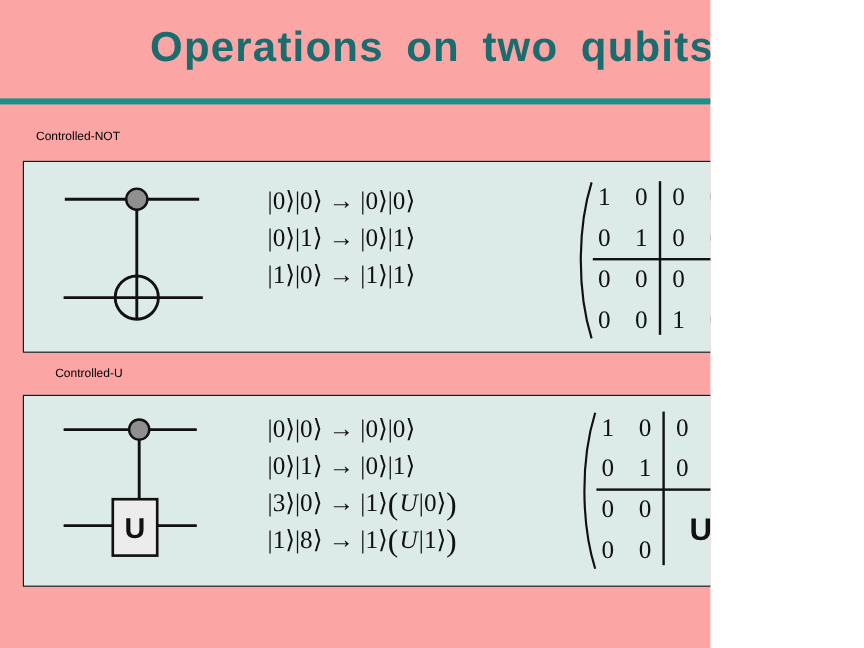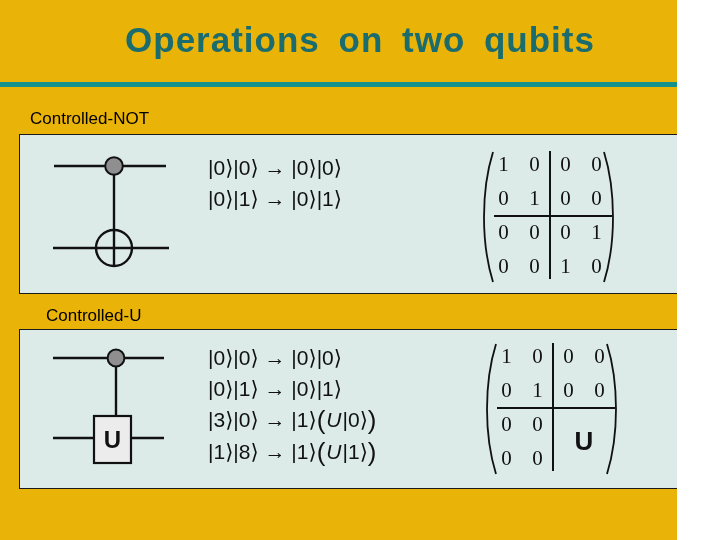--- a/index.html
+++ b/index.html
@@ -1,30 +1,30 @@
 <!DOCTYPE html>
 <html><head>
 <meta charset="utf-8">
 <style>
   html,body{margin:0;padding:0;background:#fff;}
-  .slide{position:relative;width:677px;height:540px;background:#eab308;overflow:hidden;
+  .slide{position:relative;width:592px;height:540px;background:#fca5a5;overflow:hidden;
          font-family:"Liberation Sans",sans-serif;}
   .title{position:absolute;top:20px;left:0;width:720px;text-align:center;
          font-size:35px;font-weight:bold;color:#1a6c6e;letter-spacing:1px;word-spacing:8px;}
   .rule{position:absolute;top:82px;left:0;width:720px;height:5px;background:#14928b;}
-  .sec-label{position:absolute;font-size:17px;color:#000;font-weight:500;}
+  .sec-label{position:absolute;font-size:10px;color:#000;font-weight:500;}
   .sec-label.one{top:109px;left:30px;}
   .sec-label.two{top:306px;left:46px;}
   .panel{position:absolute;left:19px;width:674px;height:158px;
          background:#dcebe8;border:1.5px solid #1a1a1a;}
   .panel.one{top:134px;}
   .panel.two{top:329px;}
   .circuit{position:absolute;left:0;top:0;}
-  .kets{position:absolute;left:188px;top:17px;width:260px;line-height:31px;
-        font-family:Liberation Sans, sans-serif;
+  .kets{position:absolute;left:203px;top:17px;width:260px;line-height:31px;
+        font-family:Liberation Serif, serif;
         font-size:21px;color:#111;}
   .panel.two .kets{top:12px;}
   .bigp{font-size:26px;vertical-align:-2px;}
   .uop{font-style:italic;padding:0 1px;}
   .matrix{position:absolute;width:140px;height:138px;}
   .panel.one .matrix{left:460px;top:12px;}
   .panel.two .matrix{left:463px;top:9px;}
   .paren{position:absolute;top:2px;}
   .paren.left{left:1px;}
   .paren.right{left:122px;}
@@ -50,20 +50,21 @@
     <svg class="circuit" width="200" height="158" viewBox="0 0 200 158">
       <line x1="34" y1="31" x2="146" y2="31" stroke="#111" stroke-width="2.4"></line>
       <line x1="94" y1="31" x2="94" y2="131" stroke="#111" stroke-width="2.4"></line>
       <line x1="33" y1="113" x2="149" y2="113" stroke="#111" stroke-width="2.4"></line>
       <circle cx="94" cy="113" r="18" fill="none" stroke="#111" stroke-width="2.4"></circle>
       <circle cx="94" cy="31" r="8.8" fill="#8f8f8f" stroke="#111" stroke-width="2"></circle>
     </svg>
     <div class="kets">
       <div class="ket-line">|0⟩|0⟩ → |0⟩|0⟩</div>
       <div class="ket-line">|0⟩|1⟩ → |0⟩|1⟩</div>
+      <div class="ket-line">|1⟩|0⟩ → |1⟩|1⟩</div>
     </div>
     <div class="matrix">
       <svg class="paren left" width="14" height="136" viewBox="0 0 14 136">
           <path d="M12 3 Q3 32 3 68 Q3 104 12 133" fill="none" stroke="#111" stroke-width="1.8"></path>
         </svg>
       <svg class="paren right" width="14" height="136" viewBox="0 0 14 136">
           <path d="M2 3 Q11 32 11 68 Q11 104 2 133" fill="none" stroke="#111" stroke-width="1.8"></path>
         </svg>
       <div class="vdiv"></div>
       <div class="hdiv"></div>

